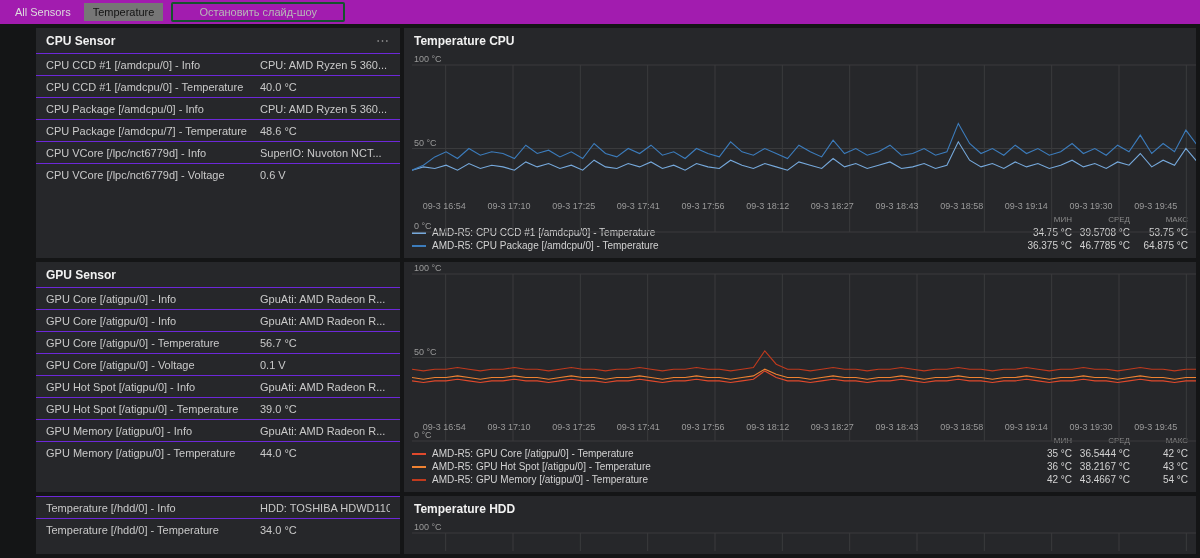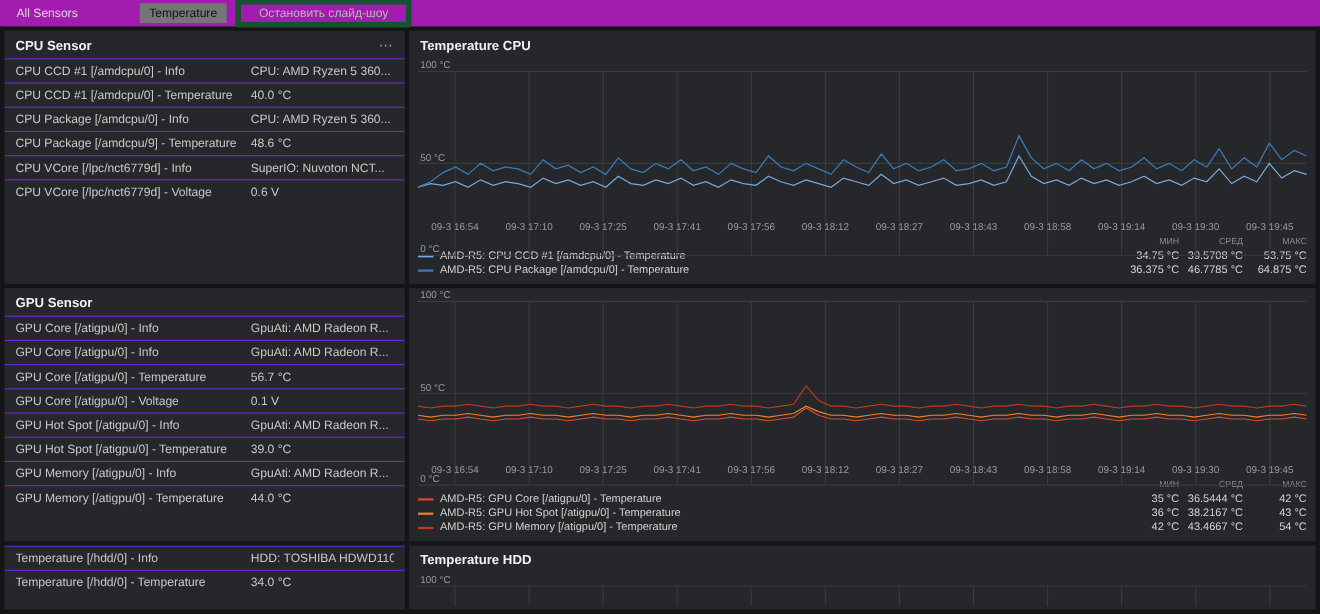--- a/index.html
+++ b/index.html
@@ -9,30 +9,31 @@
     font-family:"Liberation Sans", sans-serif;
     color:#cccccc;
   }
   .topbar {
     height:24px; display:flex; align-items:center; gap:4px;
     padding:0 6px; background:#a21caf;
   }
   .tab {
     font-size:11px; color:#dddddd; padding:3px 9px; cursor:default;
   }
-  .tab.active { background:#767676; color:#131313;margin-left:43px; }
+  .tab.active { background:#767676; color:#131313; }
   .stop-btn {
     font-size:11px; color:#b8b8b8; background:transparent;
-    border:5px solid #14532d; border-radius:2px; padding:2px 16px;
+    border:2px solid #14532d; border-radius:2px; padding:2px 26px;
     margin-left:4px; font-family:"Liberation Sans", sans-serif;
   }
   .main {
     height:534px; padding:4px; display:grid; gap:4px;
     grid-template-columns:364px 1fr;
     grid-template-rows:230px 230px 1fr;
+    margin-left:32px;
   }
   .panel {
     background:#26272a; overflow:hidden; display:flex; flex-direction:column;
     min-height:0;
   }
   .panel-header {
     display:flex; justify-content:space-between; align-items:center;
     padding:6px 10px 5px; flex:none;
   }
   .panel-title { font-size:12px; font-weight:bold; color:#f1f1f1; }
@@ -90,21 +91,21 @@
         </div>
         <div class="srow">
           <span class="lbl">CPU CCD #1 [/amdcpu/0] - Temperature</span>
           <span class="val">40.0 °C</span>
         </div>
         <div class="srow">
           <span class="lbl">CPU Package [/amdcpu/0] - Info</span>
           <span class="val">CPU: AMD Ryzen 5 360...</span>
         </div>
         <div class="srow">
-          <span class="lbl">CPU Package [/amdcpu/9] - Temperature</span>
+          <span class="lbl">CPU Package [/amdcpu/7] - Temperature</span>
           <span class="val">48.6 °C</span>
         </div>
         <div class="srow">
           <span class="lbl">CPU VCore [/lpc/nct6779d] - Info</span>
           <span class="val">SuperIO: Nuvoton NCT...</span>
         </div>
         <div class="srow">
           <span class="lbl">CPU VCore [/lpc/nct6779d] - Voltage</span>
           <span class="val">0.6 V</span>
         </div>

